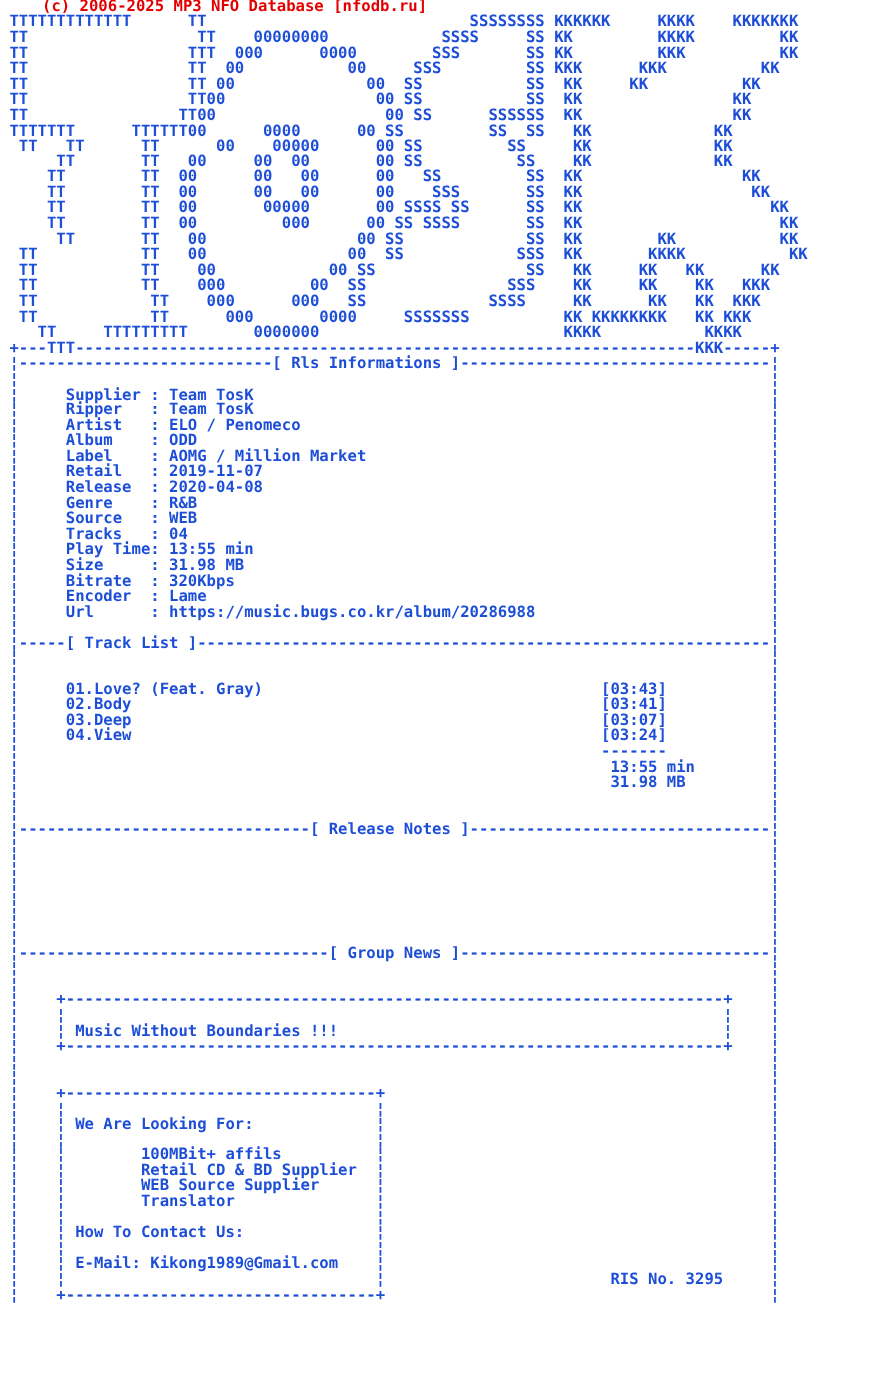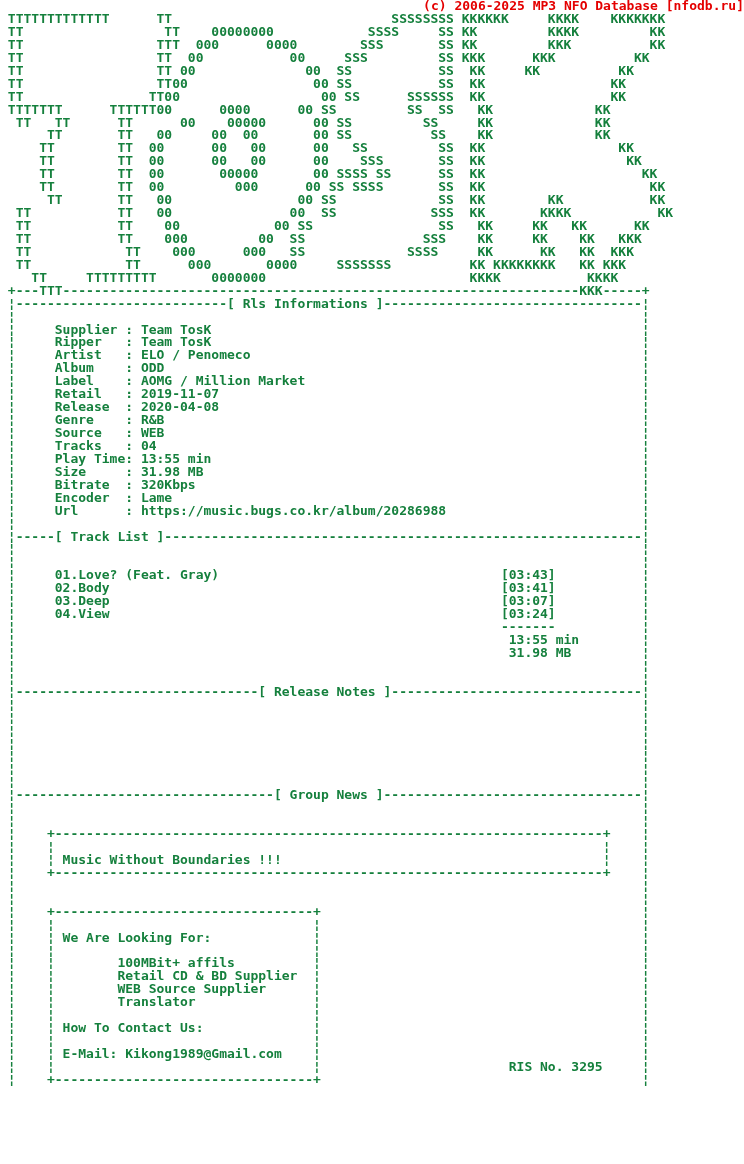--- a/index.html
+++ b/index.html
@@ -9,26 +9,27 @@
     background:#ffffff;
     overflow:hidden;
     font-family:"DejaVu Sans Mono",monospace;
   }
   pre{
     margin:0;
     font-family:"DejaVu Sans Mono",monospace;
     font-size:13px;
     line-height:12.93px;
     font-weight:bold;
-    color:#15803d;
+    color:#1d4ed8;
     white-space:pre;
   }
   .watermark-line{
-    text-align:right;
+    text-align:left;
     height:13px;
+    padding-left:35px;
   }
 </style>
 </head>
 <body>
 
 <div class="page">
   <pre class="watermark-line" style="color: rgb(228, 0, 0);">(c) 2006-2025 MP3 NFO Database [nfodb.ru]</pre>
   <pre> TTTTTTTTTTTTT      TT                            SSSSSSSS KKKKKK     KKKK    KKKKKKK
  TT                  TT    00000000            SSSS     SS KK         KKKK         KK
  TT                 TTT  000      0000        SSS       SS KK         KKK          KK

